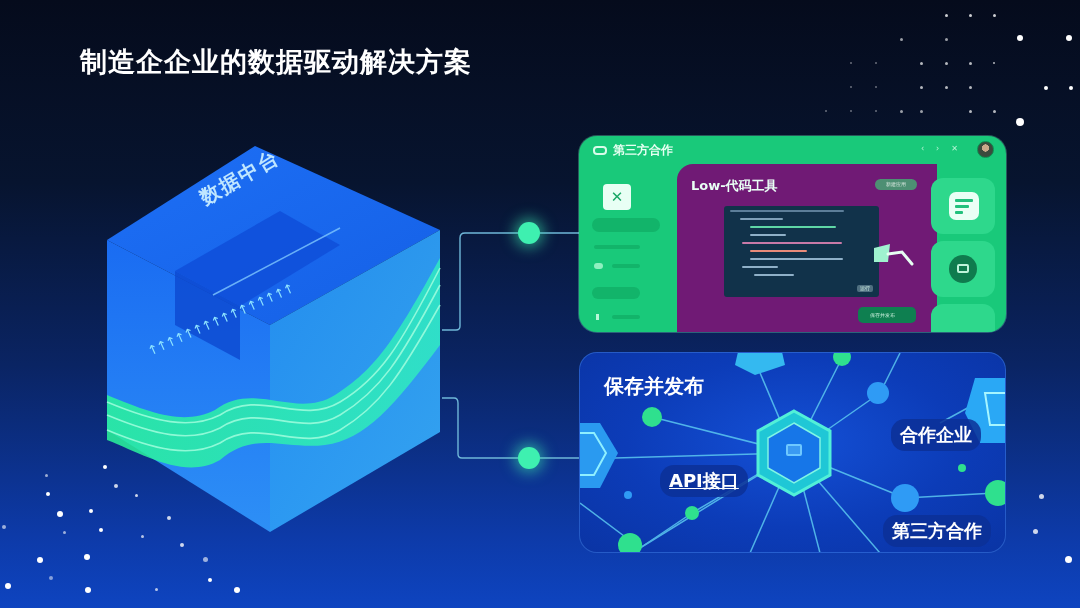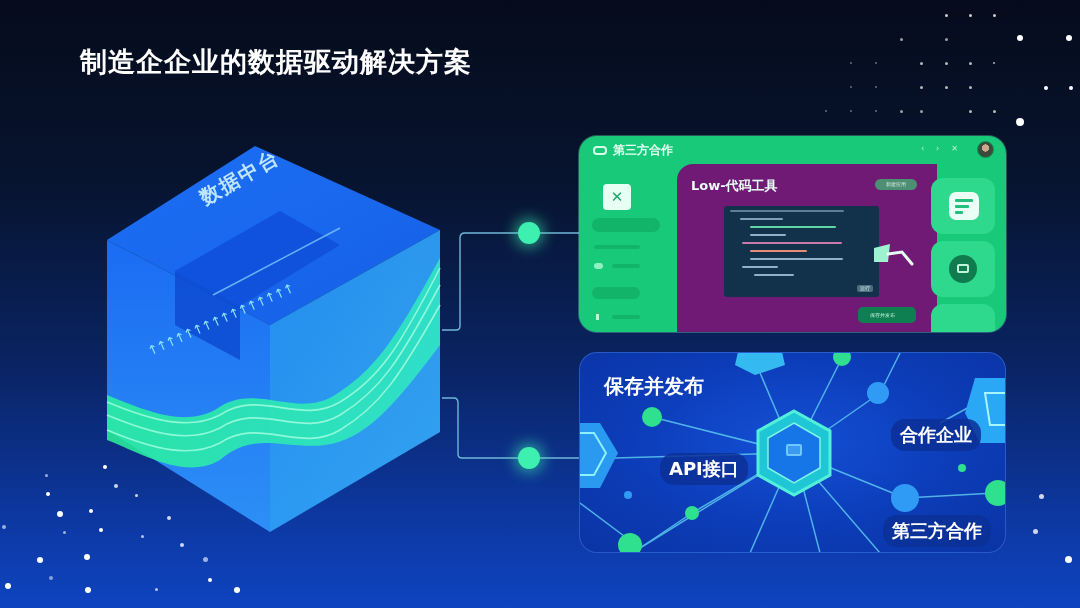--- a/index.html
+++ b/index.html
@@ -278,21 +278,21 @@
     <circle cx="298" cy="40" r="11" fill="#2f9bf5"></circle>
     <circle cx="325" cy="145" r="14" fill="#2f9bf5"></circle>
     <circle cx="418" cy="140" r="13" fill="#2fe08e"></circle>
     <circle cx="382" cy="115" r="4" fill="#2fe08e"></circle>
     <circle cx="48" cy="142" r="4" fill="#2f9bf5"></circle>
     <circle cx="262" cy="4" r="9" fill="#2fe08e"></circle>
   </svg>
   <div class="abs" style="left:206px;top:91px;width:16px;height:12px;border:2px solid #6ec8ff;border-radius:2px;background:#3b9af2;"></div>
 
   <div class="abs net-label" style="left:24px;top:20px;font-size:20px;">保存并发布</div>
-  <div class="abs net-chip" style="left:80px;top:100px;">
+  <div class="abs net-chip" style="left:80px;top:112px;text-decoration:underline;">
     <span class="net-label">API接口</span>
   </div>
   <div class="abs net-chip" style="left:275px;top:66px;margin-left:36px;">
     <span class="net-label">合作企业</span>
   </div>
   <div class="abs net-chip" style="left:303px;top:162px;">
     <span class="net-label">第三方合作</span>
   </div>
 </div>
 

